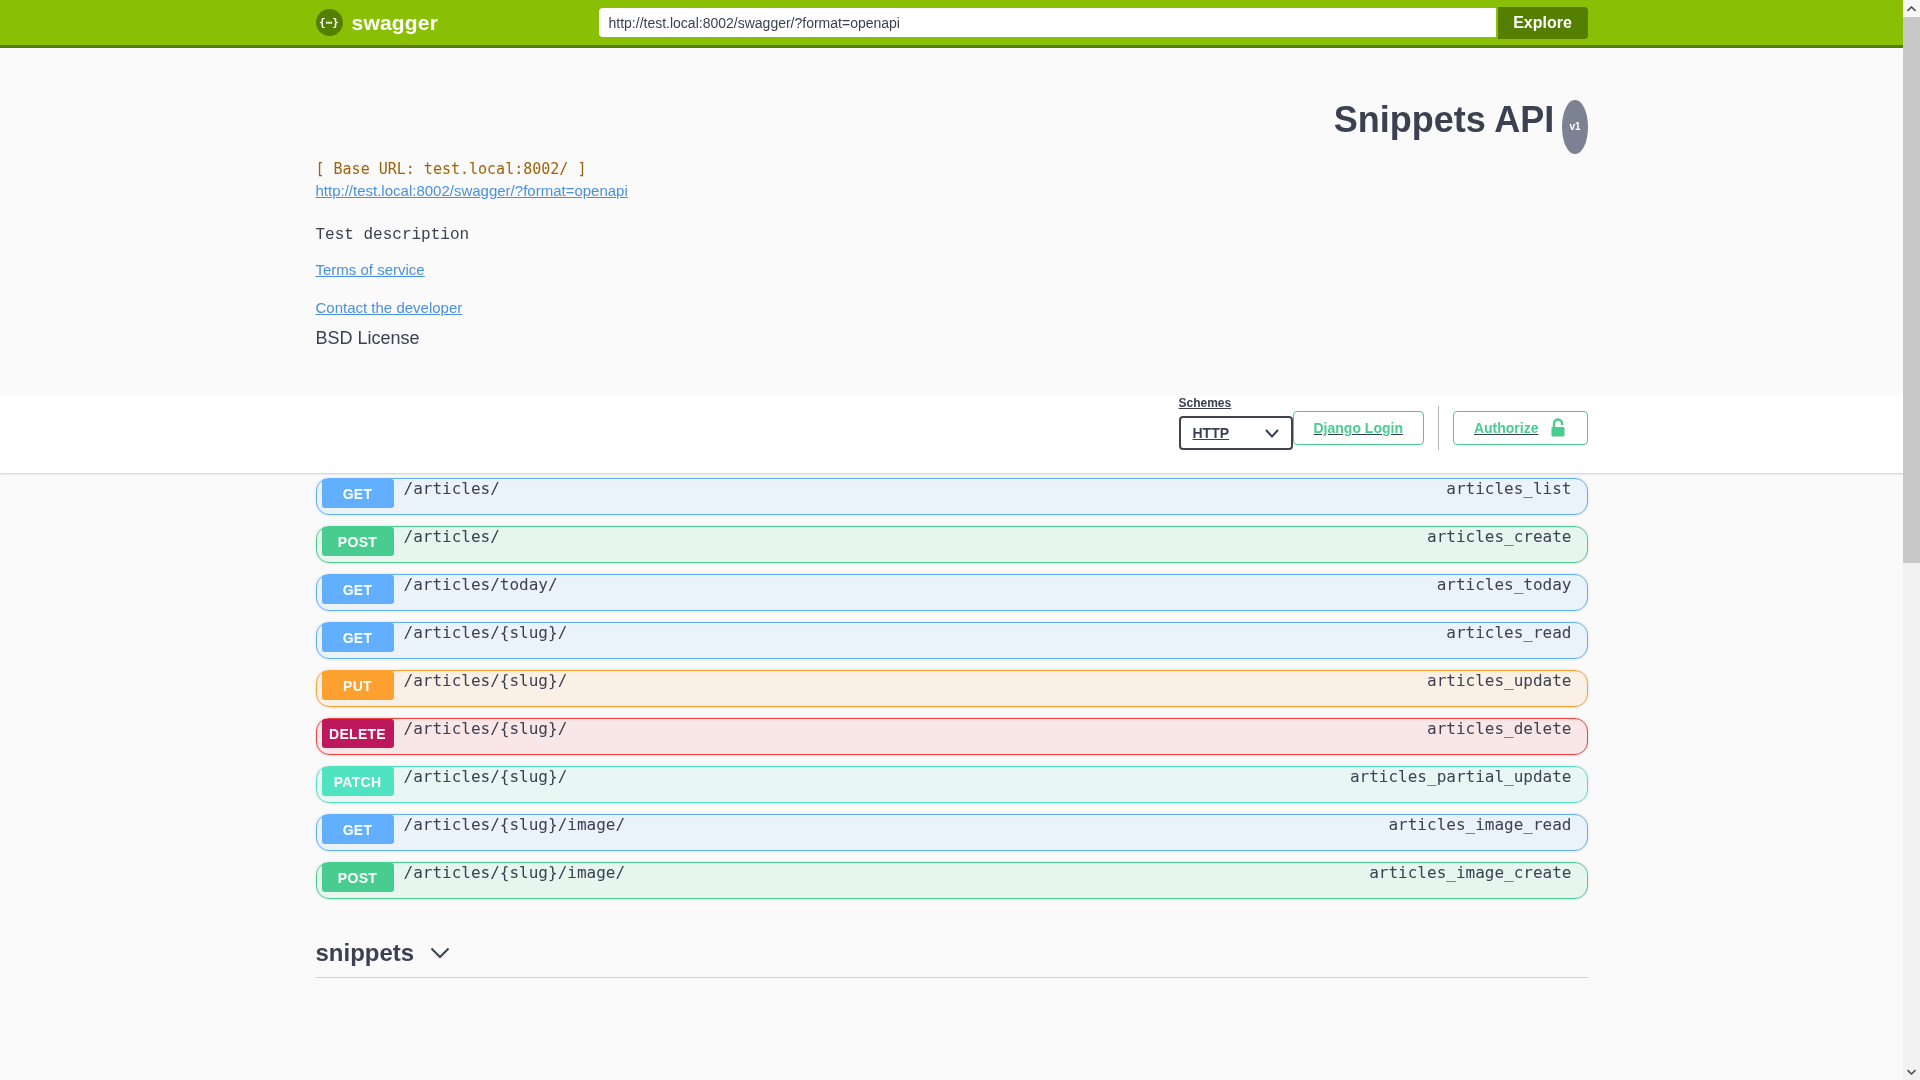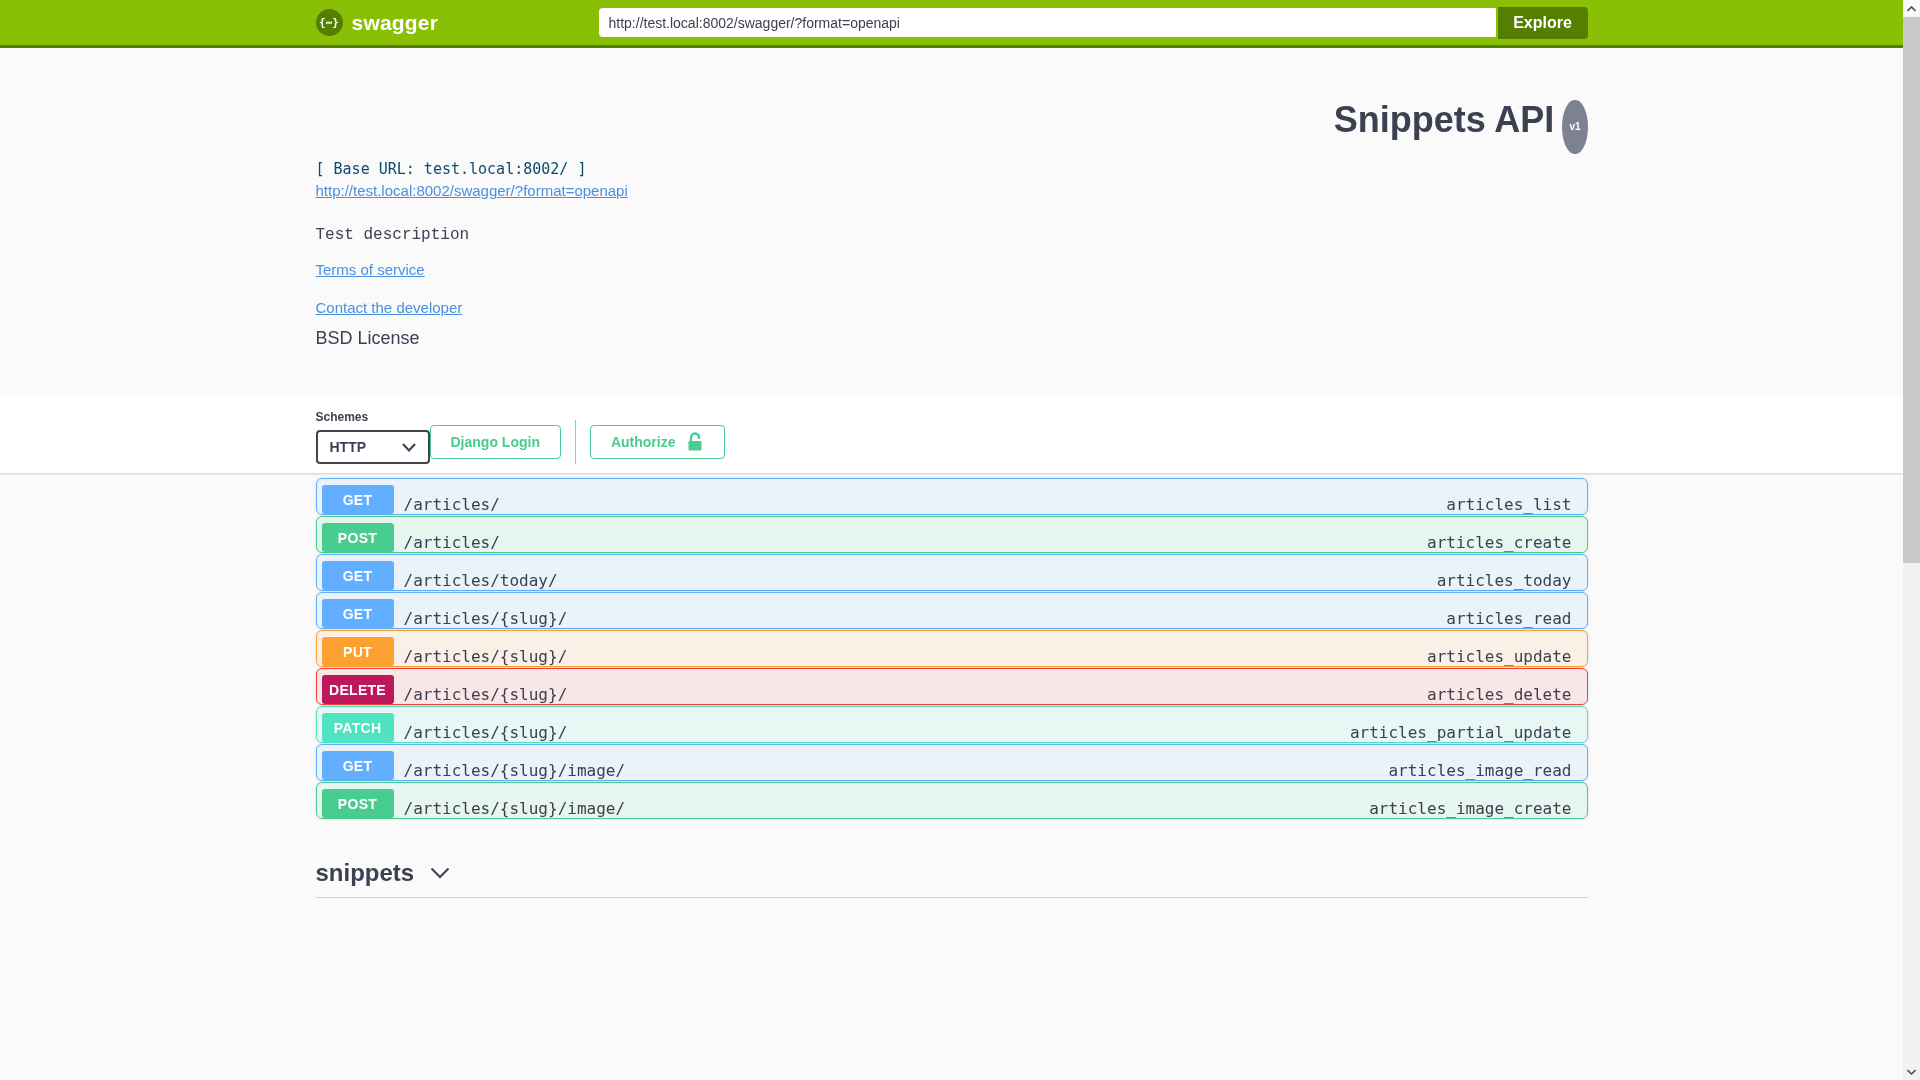--- a/index.html
+++ b/index.html
@@ -24,48 +24,48 @@
                  border:none; border-radius:0 4px 4px 0; font-weight:bold; font-size:16px; cursor:pointer;
                  font-family:"Liberation Sans", sans-serif; }
 
   
   .info { padding-top:50px; padding-bottom:46px; }
   .api-title { font-size:36px; font-weight:bold; color:#3b4151; line-height:44px;text-align:right; }
   .version-badge { display:inline-block; vertical-align:top; margin-left:8px; margin-top:2px;
                    background:#7d8293; color:#fff; font-size:10px; font-weight:bold;
                    padding:5px 7px; border-radius:55%; }
   .base-url { margin-top:6px; font-family:"DejaVu Sans Mono", monospace; font-size:15px;
-              line-height:18px; color:#0c4a6e; }
+              line-height:18px; color:#a16207; }
   .spec-link { display:inline-block; margin-top:4px; font-size:15px; line-height:18px; }
   a.blue-link { color:#4990e2; text-decoration:underline; }
   .description { margin-top:26px; font-size:16px; line-height:19px;font-family:Liberation Mono, monospace; }
   .info-link { display:block; margin-top:20px; font-size:15px; line-height:18px; width:max-content; }
   .license { margin-top:10px; font-size:18px; line-height:22px; }
 
   
   .scheme-band { background:#fff; box-shadow:0 1px 2px 0 rgba(0,0,0,0.18); height:78px; }
-  .scheme-band .wrap { display:flex; align-items:flex-end; justify-content:flex-start;
-                       padding-top:10px; height:100%; padding-bottom:9px; }
+  .scheme-band .wrap { display:flex; align-items:flex-end; justify-content:flex-end;
+                       padding-top:10px; height:100%; padding-bottom:23px;text-decoration:underline; }
   .schemes-label { display:block; font-size:12px; font-weight:bold; color:#3b4151; margin-bottom:6px; }
   .scheme-select { width:114px; height:34px; border:2px solid #41444e; border-radius:4px; background:#fff;
                    display:flex; align-items:center; justify-content:space-between;
                    padding:0 12px; font-size:14px; font-weight:bold; color:#3b4151; cursor:pointer; }
   .auth-wrapper { display:flex; align-items:center; gap:8px; }
   .btn-outline-green { height:34px; border:1.5px solid #49cc90; border-radius:4px; background:transparent;
                        color:#49cc90; font-weight:bold; font-size:14px; padding:0 20px; cursor:pointer;
                        display:flex; align-items:center; gap:10px;
                        font-family:"Liberation Sans", sans-serif; }
   .auth-divider { width:1px; height:44px; background:#b5b5b5; margin:0 6px; }
 
   
   .opblock-tag { margin-top:38px; display:flex; align-items:center; gap:16px;
                  padding-bottom:8px; border-bottom:1px solid rgba(59,65,81,0.22); cursor:pointer; }
   .opblock-tag h3 { font-size:24px; font-weight:bold; color:#3b4151; line-height:32px; }
   .op-list { padding-top:5px; }
-  .opblock { height:37px; border-radius:6px; margin-bottom:1px; display:flex; align-items:flex-end;
+  .opblock { height:37px; border-radius:13px; margin-bottom:11px; display:flex; align-items:flex-start;
              border:1px solid; box-shadow:0 0 3px rgba(0,0,0,0.12); cursor:pointer; }
   .method-badge { width:72px; height:29px; margin-left:5px; border-radius:3px; color:#fff;
                   font-weight:bold; font-size:14px; display:flex; align-items:center;
                   justify-content:center; letter-spacing:0.3px; }
   .op-path { margin-left:10px; font-family:"DejaVu Sans Mono", monospace; font-size:16px; color:#3b4151; }
   .op-id { margin-left:auto; margin-right:15px; font-family:"DejaVu Sans Mono", monospace;
            font-size:16px; color:#3b4151; }
   .m-get    { border-color:#61affe; background:rgba(97,175,254,0.10); }
   .m-get    .method-badge { background:#61affe; }
   .m-post   { border-color:#49cc90; background:rgba(73,204,144,0.10); }

